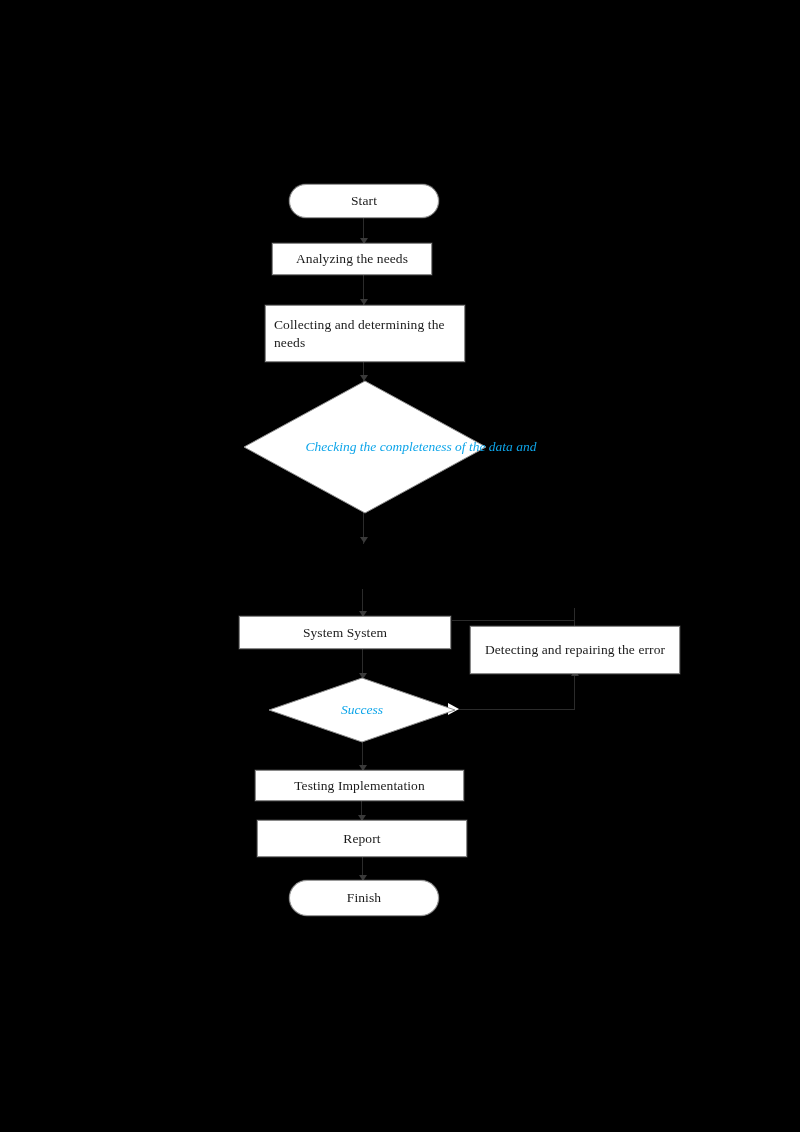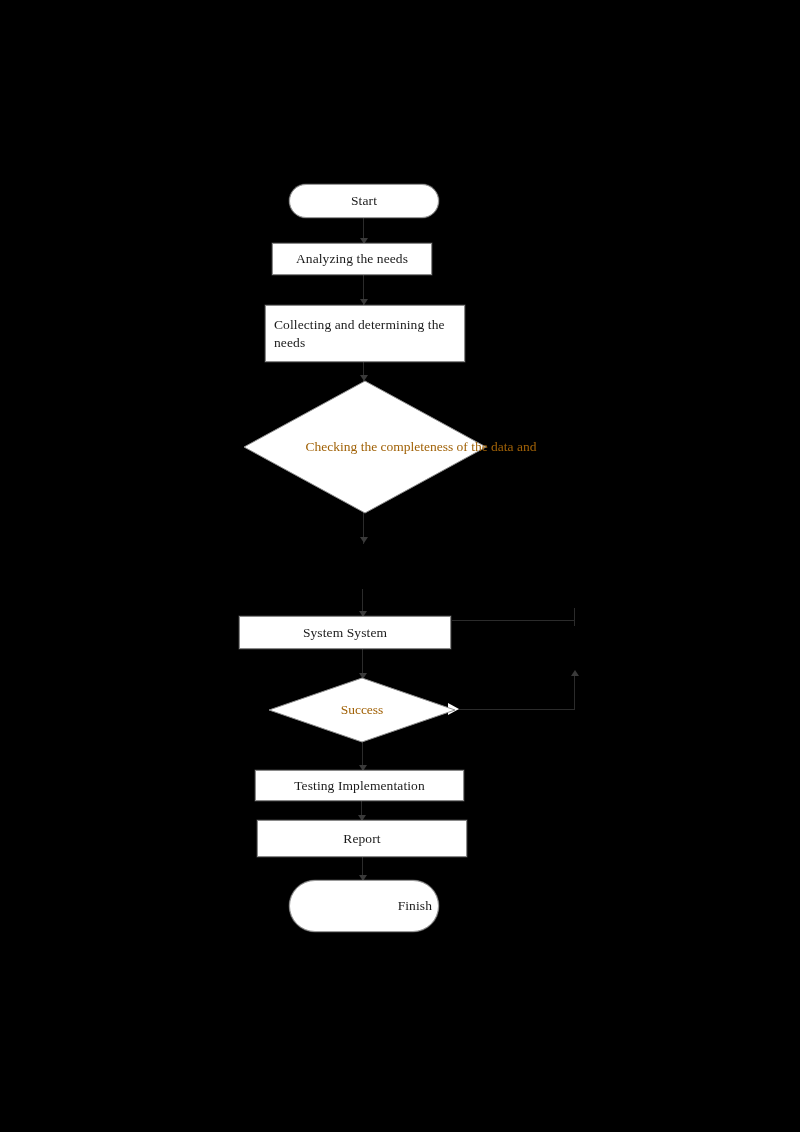--- a/index.html
+++ b/index.html
@@ -76,23 +76,24 @@
   .decision .diamond-shape svg { display: block; }
   .decision .dlabel {
     position: absolute;
     left: 0; top: 0;
     width: 100%;
     height: 100%;
     display: flex;
     align-items: center;
     justify-content: center;
     text-align: center;
-    color: #a16207;
+    color: #0ea5e9;
     font-size: 13.5px;
     line-height: 1.32;
+    font-style: italic;
   }
 
   
   .conn {
     position: absolute;
     background: #2b2b2b;
   }
   .conn.v { width: 1px; }
   .conn.h { height: 1px; }
 
@@ -175,35 +176,38 @@
       </svg>
     </div>
     <div class="dlabel" style="padding:0 56px;">Checking the completeness of the data and</div>
   </div>
 
 
   <div class="node process" style="left:239px; top:608px; width:212px; height:33px;">
     <span class="label">System System</span>
   </div>
 
+  <div class="node process" style="left:470px; top:618px; width:210px; height:48px;">
+    <span class="label">Detecting and repairing the error</span>
+  </div>
 
   <div class="decision" style="left:268px; top:669px; width:188px; height:66px;">
     <div class="diamond-shape">
       <svg width="188" height="66" viewBox="0 0 188 66" xmlns="http://www.w3.org/2000/svg">
         <polygon points="94,1 187,33 94,65 1,33" fill="#ffffff" stroke="#8f8f8f" stroke-width="1"></polygon>
       </svg>
     </div>
     <div class="dlabel">Success</div>
   </div>
 
   <div class="node process" style="left:255px; top:762px; width:209px; height:31px;">
     <span class="label">Testing Implementation</span>
   </div>
 
   <div class="node process" style="left:257px; top:812px; width:210px; height:37px;">
     <span class="label">Report</span>
   </div>
 
-  <div class="node terminator" style="left:289px; top:872px; width:150px; height:52px;justify-content:flex-end;">
+  <div class="node terminator" style="left:289px; top:872px; width:150px; height:36px;">
     <span class="label">Finish</span>
   </div>
 
 </div>
 
 </body></html>

